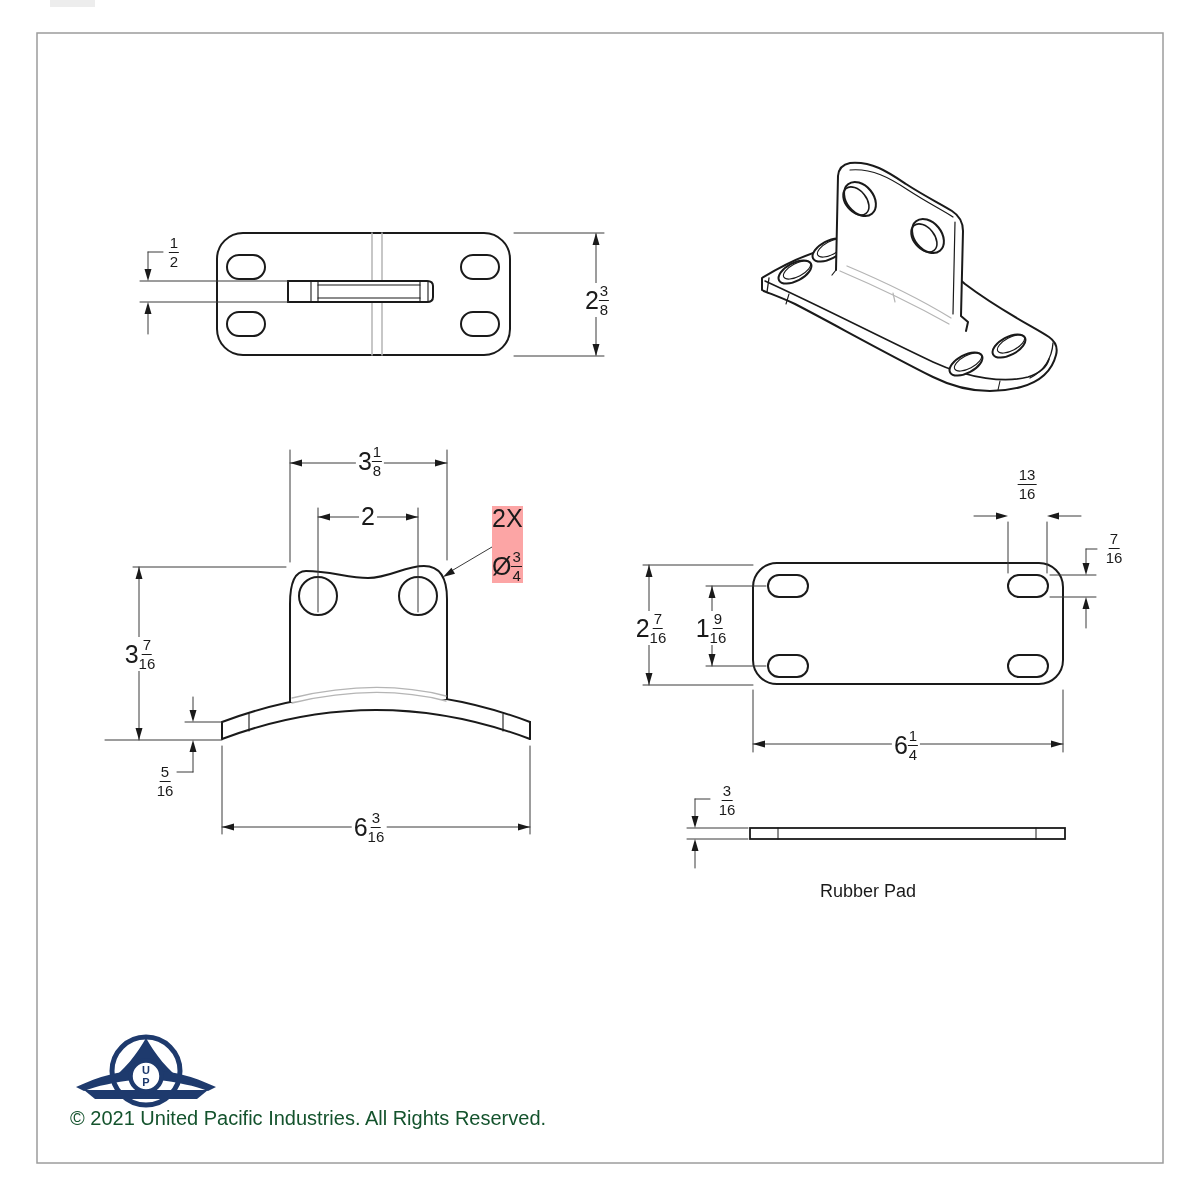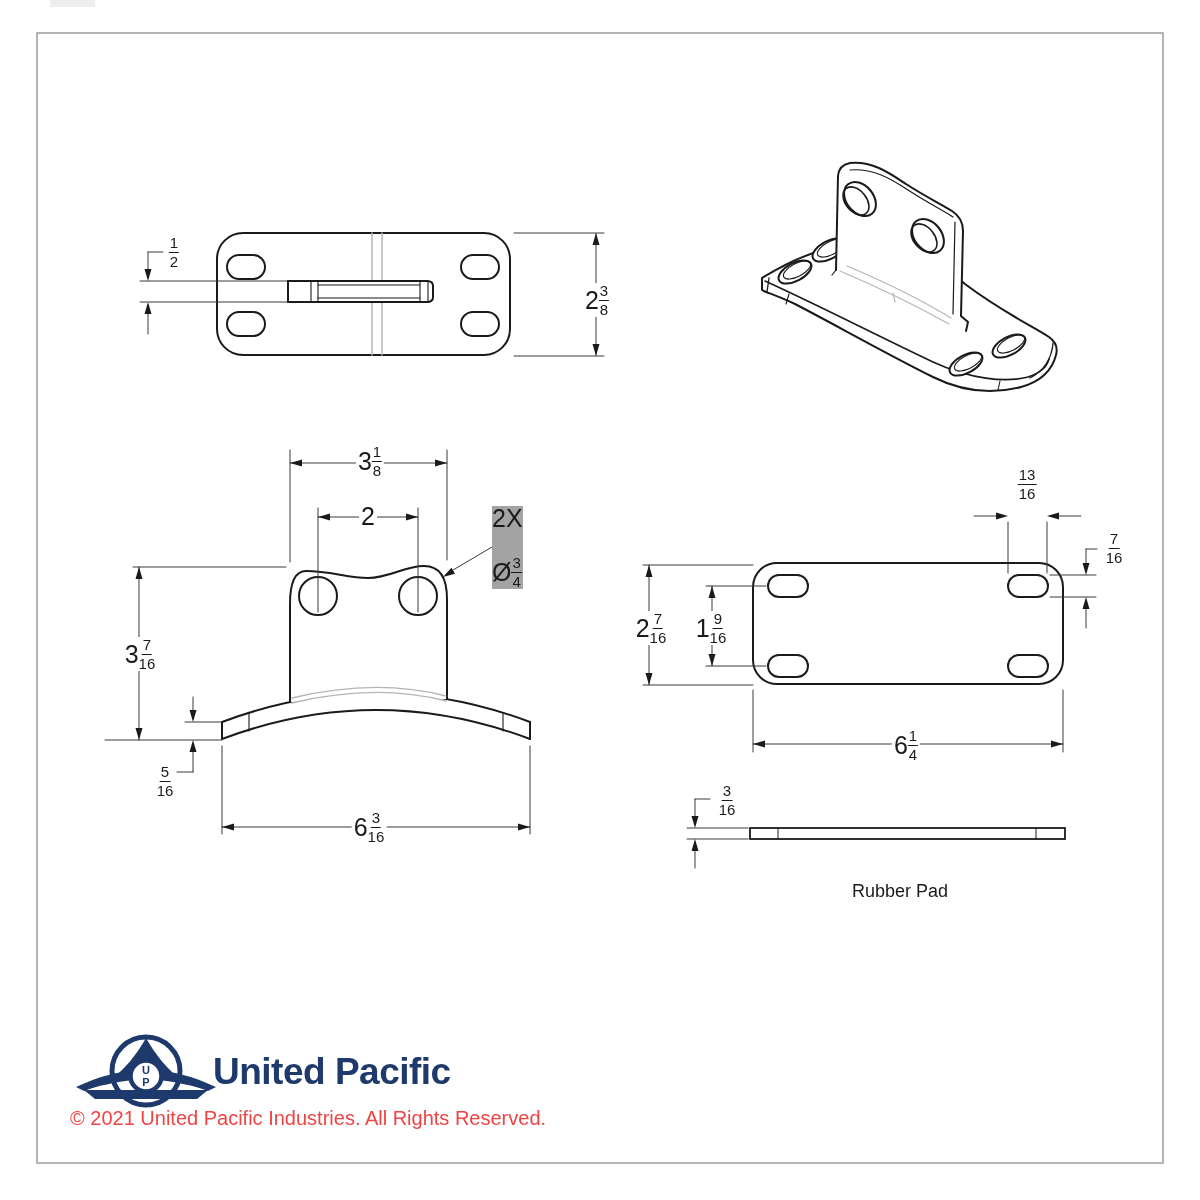--- a/index.html
+++ b/index.html
@@ -5,25 +5,25 @@
   html,body{margin:0;padding:0;background:#ffffff;}
   #stage{position:relative;width:1200px;height:1200px;background:#ffffff;overflow:hidden;
          font-family:"Liberation Sans",sans-serif;color:#1a1a1a;}
   #linework{position:absolute;left:0;top:0;}
   .dim{position:absolute;transform:translate(-50%,-50%);display:flex;align-items:center;
        background:#fff;padding:0 2px;line-height:1;white-space:nowrap;color:#1a1a1a;}
   .whole{font-size:25px;}
   .vfrac{display:inline-flex;flex-direction:column;align-items:center;font-size:15px;line-height:1;}
   .vfrac .num{border-bottom:1.6px solid #1a1a1a;padding:0 1px 1.5px;}
   .vfrac .den{padding-top:1.5px;}
-  .note{position:absolute;display:flex;flex-direction:column;gap:24px;background:#a3a3a3;line-height:1;}
+  .note{position:absolute;display:flex;flex-direction:column;gap:18px;background:#fca5a5;line-height:1;}
   .note .row{display:flex;align-items:center;font-size:25px;}
   .view-label{position:absolute;transform:translate(-50%,-50%);font-size:18px;color:#1a1a1a;}
   .brand{position:absolute;font-size:37px;font-weight:bold;color:#1e3a6d;letter-spacing:-0.5px;}
-  .copyright{position:absolute;font-size:20px;color:#ef4444;}
+  .copyright{position:absolute;font-size:20px;color:#14532d;}
   .artifact{position:absolute;left:50px;top:0;width:45px;height:7px;background:#ededed;}
 </style>
 </head>
 <body>
 
 <div id="stage">
 
   <div class="artifact"></div>
 
   <svg id="linework" width="1200" height="1200" viewBox="0 0 1200 1200">
@@ -355,18 +355,17 @@
       </span>
   </div>
 
   <div class="dim" style="left:727px;top:800px;">
     <span class="vfrac">
         <span class="num">3</span>
         <span class="den">16</span>
       </span>
   </div>
 
-  <div class="view-label" style="left:900px;top:891px;">Rubber Pad</div>
-
-  <div class="brand" style="left:213px;top:1051px;">United Pacific</div>
+  <div class="view-label" style="left:868px;top:891px;">Rubber Pad</div>
+
   <div class="copyright" style="left:70px;top:1107px;">© 2021 United Pacific Industries. All Rights Reserved.</div>
 
 </div>
 
 </body></html>

